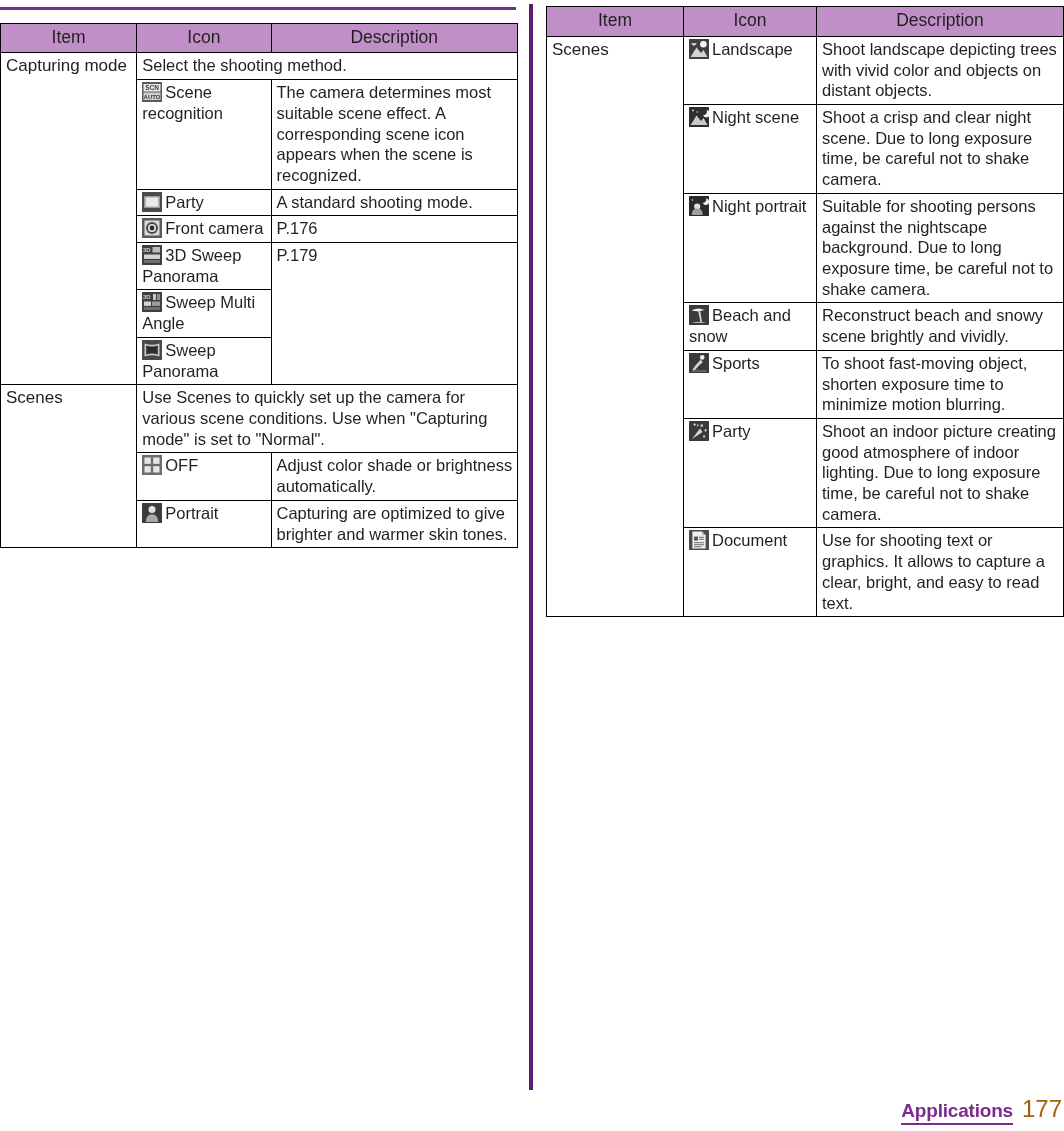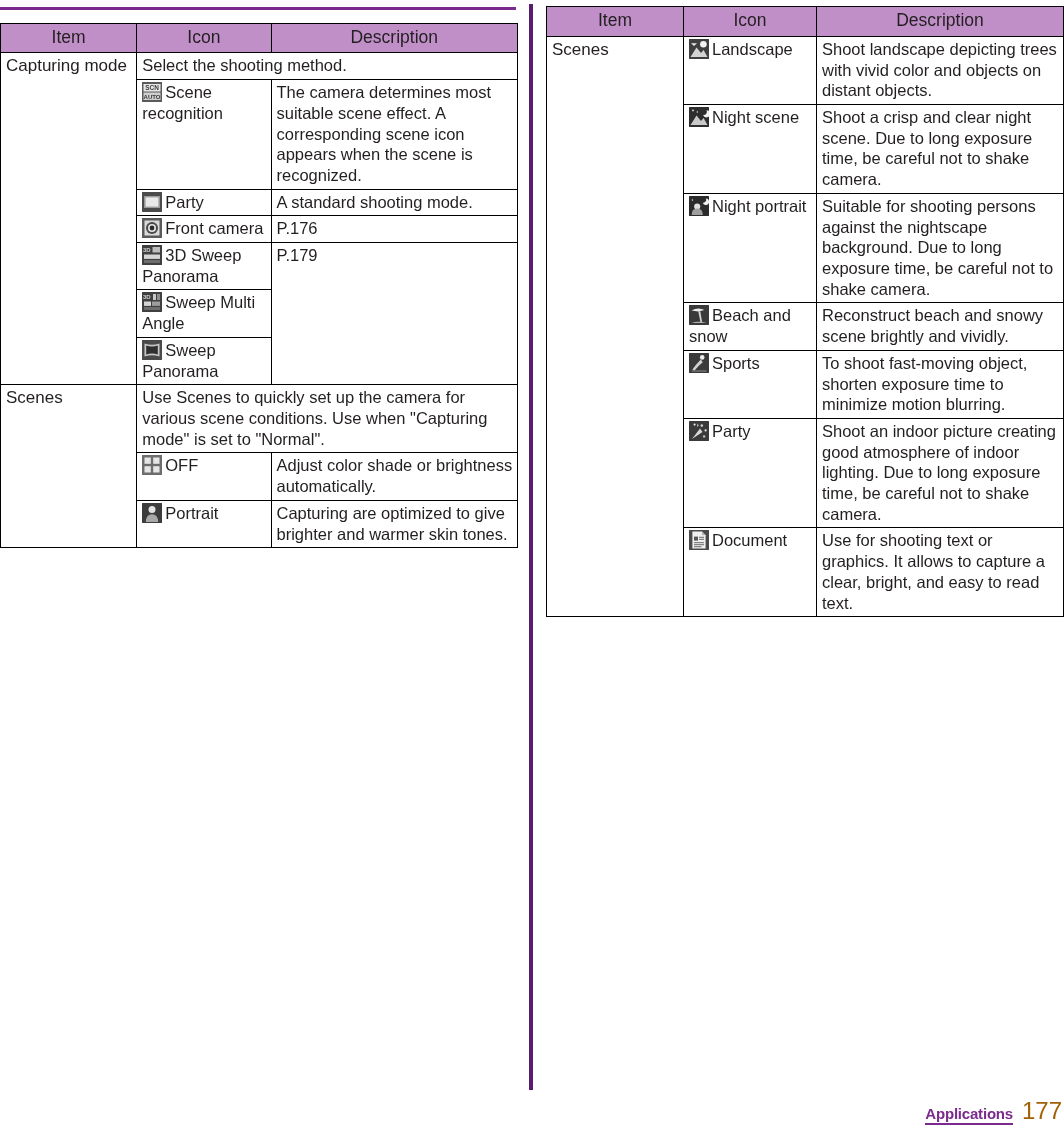--- a/index.html
+++ b/index.html
@@ -114,21 +114,21 @@
   
   .footer {
     position: absolute;
     right: 2px;
     bottom: 6px;
     display: flex;
     align-items: baseline;
     gap: 9px;
   }
   .footer-section {
-    font-size: 15px;
+    font-size: 19px;
     font-weight: bold;
     color: #7b2a8e;
     border-bottom: 2.5px solid #7b2a8e;
     padding-bottom: 1px;
     letter-spacing: -0.2px;
   }
   .footer-page {
     font-size: 24px;
     color: #a16207;
   }

